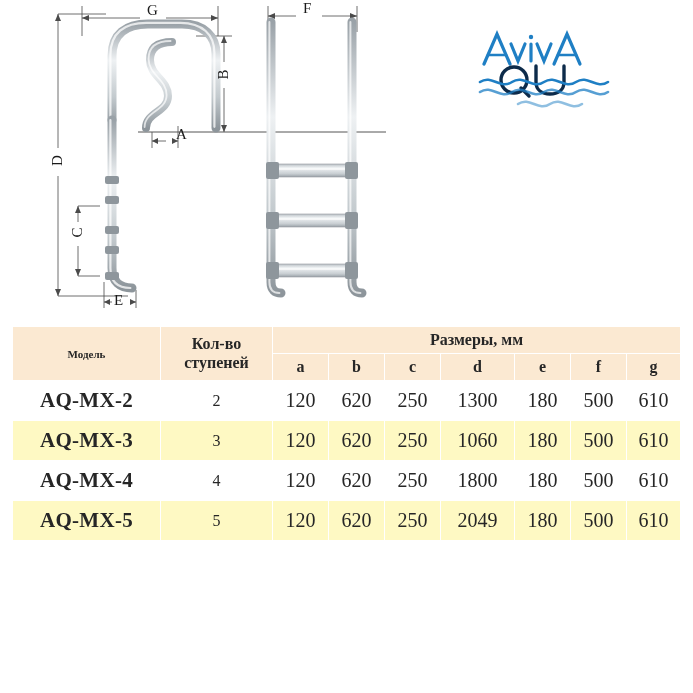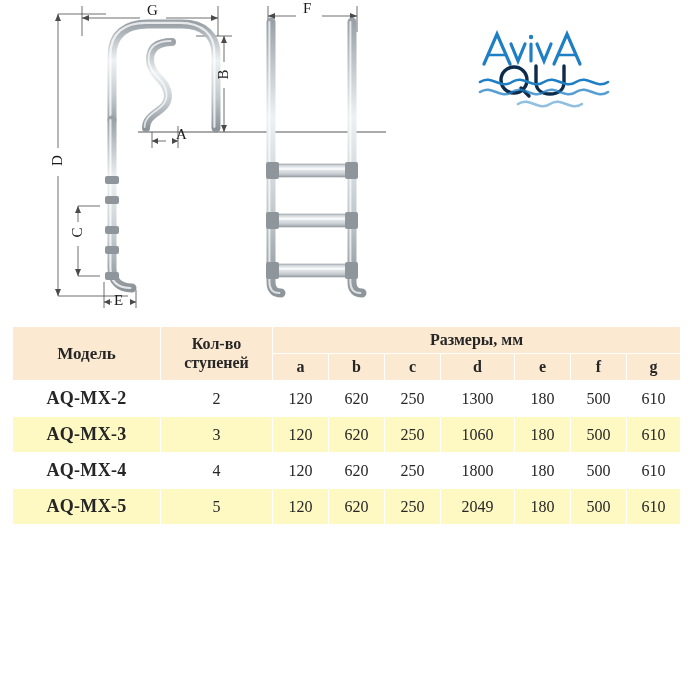--- a/index.html
+++ b/index.html
@@ -65,43 +65,43 @@
     font-family: "Liberation Serif", serif;
     color: #262626;
   }
   .hdr {
     background: #fbe9d2;
     font-weight: 700;
     font-size: 16px;
     color: #2b2b2b;
     padding: 4px 2px;
   }
-  .hdr-model { font-size: 17px; }
+  .hdr-model { font-size: 11px; }
   .hdr-steps { font-size: 16px; line-height: 1.15; margin-left: 8px; }
   .hdr-dims  { font-size: 16px; }
   .hdr-letter {
     background: #fbe9d2;
     font-weight: 700;
     font-size: 16px;
     padding: 4px 2px;
   }
   .row-light td { background: #ffffff; }
   .row-dark  td { background: #fef9c3; }
   .cell-model {
     font-weight: 700;
-    font-size: 18px;
+    font-size: 21px;
     padding: 7px 2px;
     letter-spacing: 0.3px;
   }
   .cell-steps {
     font-size: 16px;
     padding: 7px 2px;
   }
   .cell-val {
-    font-size: 16px;
+    font-size: 20px;
     padding: 7px 2px;
     margin-top: 17px;
   }
 </style>
 </head>
 <body>
 
 <div id="root">
 
   <div class="drawing">

